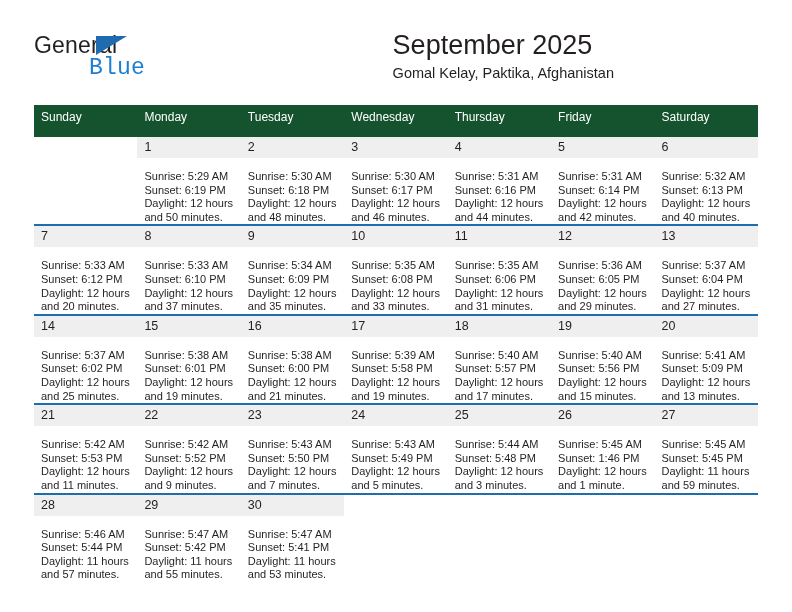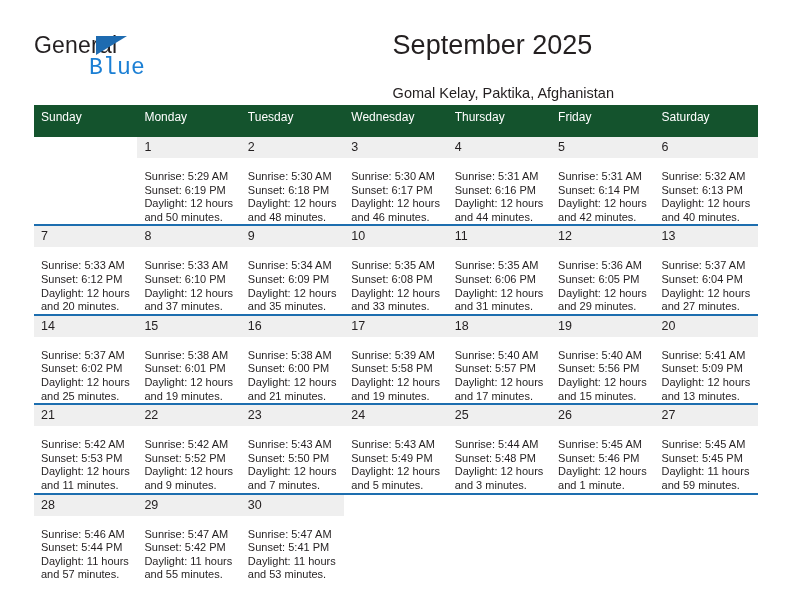--- a/index.html
+++ b/index.html
@@ -76,21 +76,21 @@
   .cal-title {
     font-size: 27px;
     color: #231f20;
     line-height: 34px;
     white-space: nowrap;
   }
   .cal-subtitle {
     font-size: 14.5px;
     color: #231f20;
     line-height: 22px;
-    margin-top: 20px;
+    margin-top: 0;
     white-space: nowrap;
   }
 
   
   .calendar {
     position: absolute;
     left: 34px;
     top: 105px;
     width: 724px;
     border-collapse: collapse;
@@ -407,21 +407,21 @@
               <div>Sunrise: 5:44 AM</div>
               <div>Sunset: 5:48 PM</div>
               <div>Daylight: 12 hours</div>
               <div>and 3 minutes.</div>
             </div>
           </td>
           <td class="day-cell">
             <div class="daynum">26</div>
             <div class="cellbody">
               <div>Sunrise: 5:45 AM</div>
-              <div>Sunset: 5:46 PM</div>
+              <div>Sunset: 1:46 PM</div>
               <div>Daylight: 12 hours</div>
               <div>and 1 minute.</div>
             </div>
           </td>
           <td class="day-cell">
             <div class="daynum">27</div>
             <div class="cellbody">
               <div>Sunrise: 5:45 AM</div>
               <div>Sunset: 5:45 PM</div>
               <div>Daylight: 11 hours</div>

